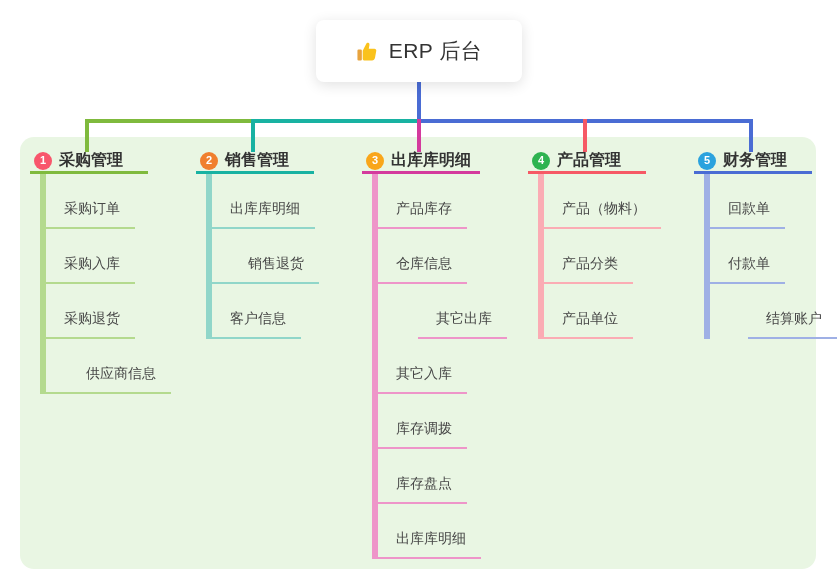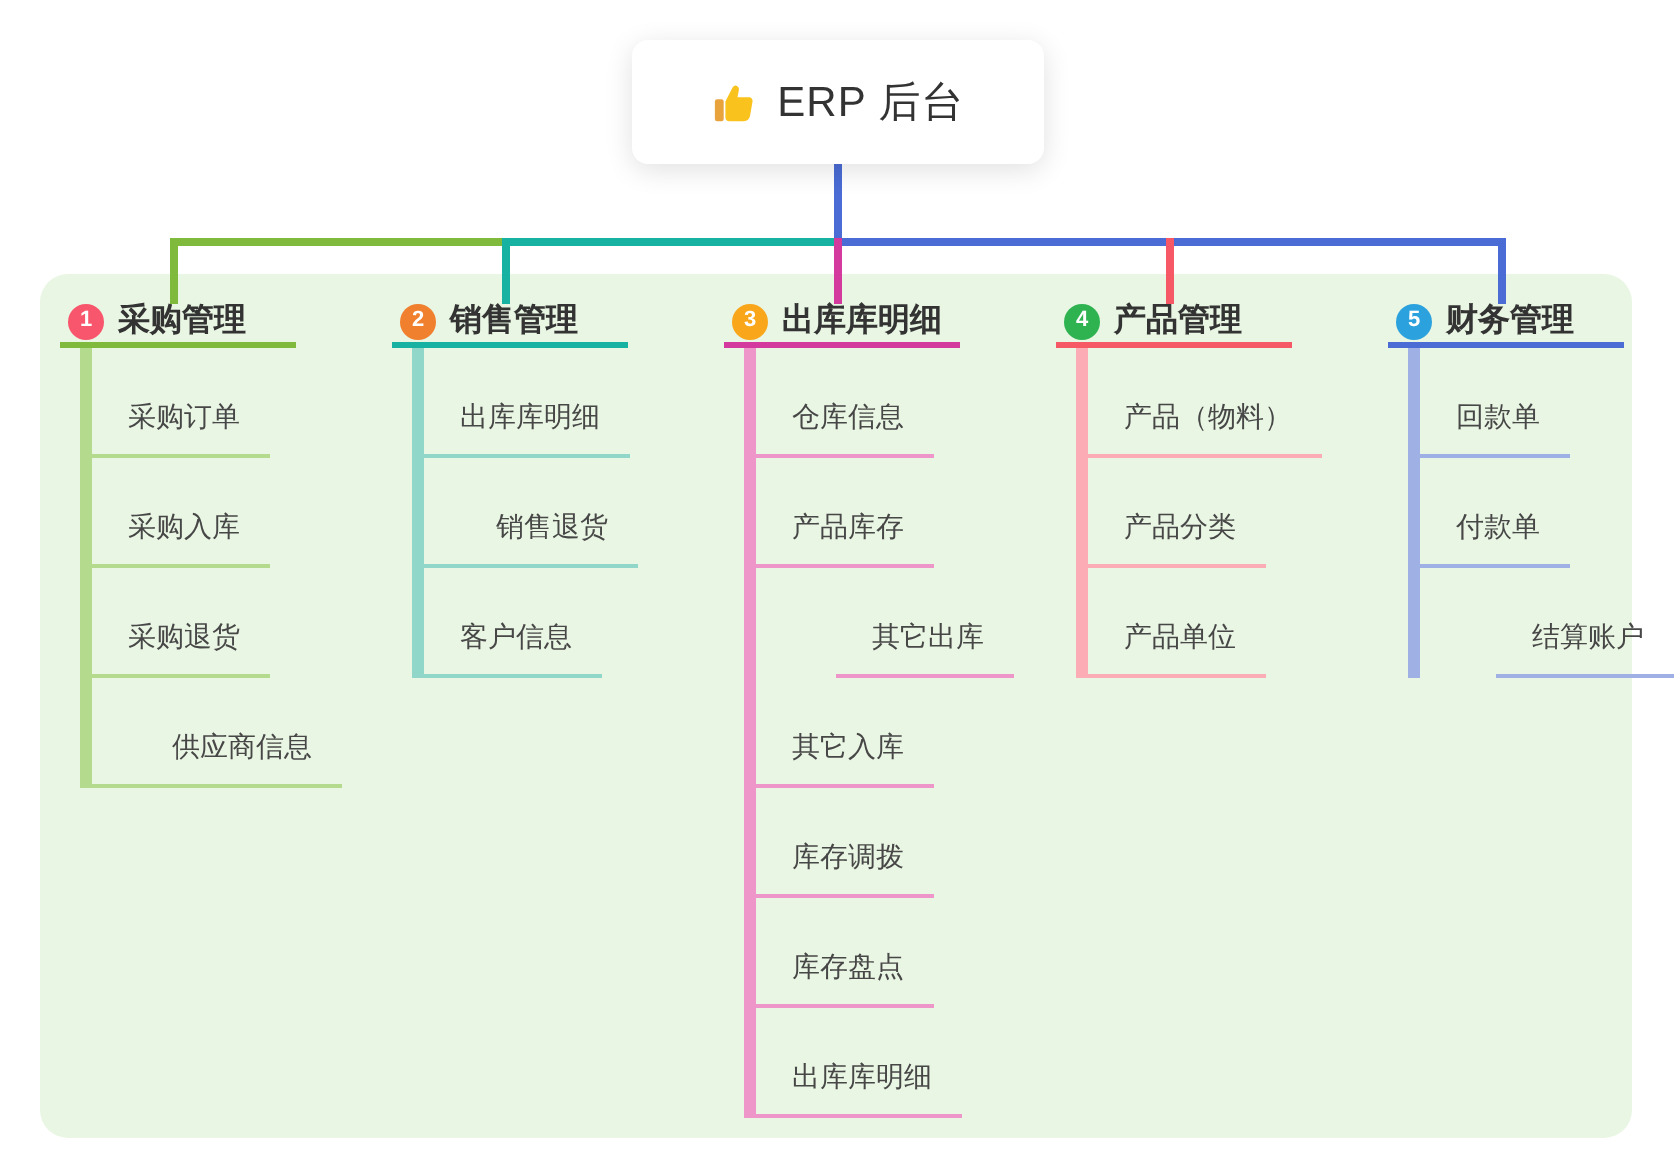--- a/index.html
+++ b/index.html
@@ -102,24 +102,24 @@
           </div>
         </div>
       </div>
       <div class="branch-col" style="left: 362px;">
         <div class="branch-title" style="border-bottom-color: rgb(212, 58, 157);">
           <span class="badge" style="background: rgb(249, 166, 26);">3</span>
           <span class="branch-label">出库库明细</span>
         </div>
         <div class="children" style="border-left-color: rgb(238, 149, 201);">
           <div class="slot">
-            <span class="child-node" style="border-bottom-color: rgb(238, 149, 201);">仓库信息</span>
+            <span class="child-node" style="border-bottom-color: rgb(238, 149, 201);">产品库存</span>
           </div>
           <div class="slot">
-            <span class="child-node" style="border-bottom-color: rgb(238, 149, 201);">产品库存</span>
+            <span class="child-node" style="border-bottom-color: rgb(238, 149, 201);">仓库信息</span>
           </div>
           <div class="slot">
             <span class="child-node" style="border-bottom-color: rgb(238, 149, 201); margin-left: 40px;">其它出库</span>
           </div>
           <div class="slot">
             <span class="child-node" style="border-bottom-color: rgb(238, 149, 201); text-align: right;">其它入库</span>
           </div>
           <div class="slot">
             <span class="child-node" style="border-bottom-color: rgb(238, 149, 201);">库存调拨</span>
           </div>

